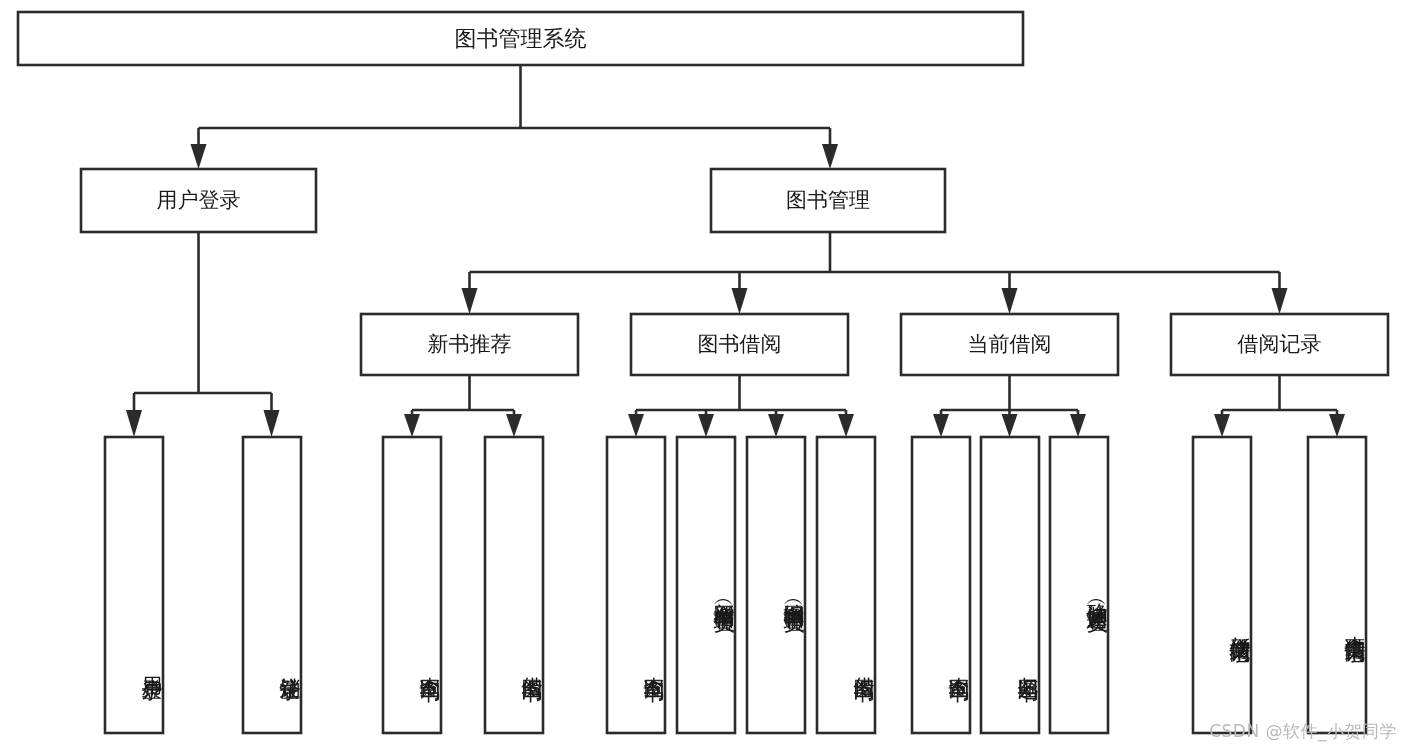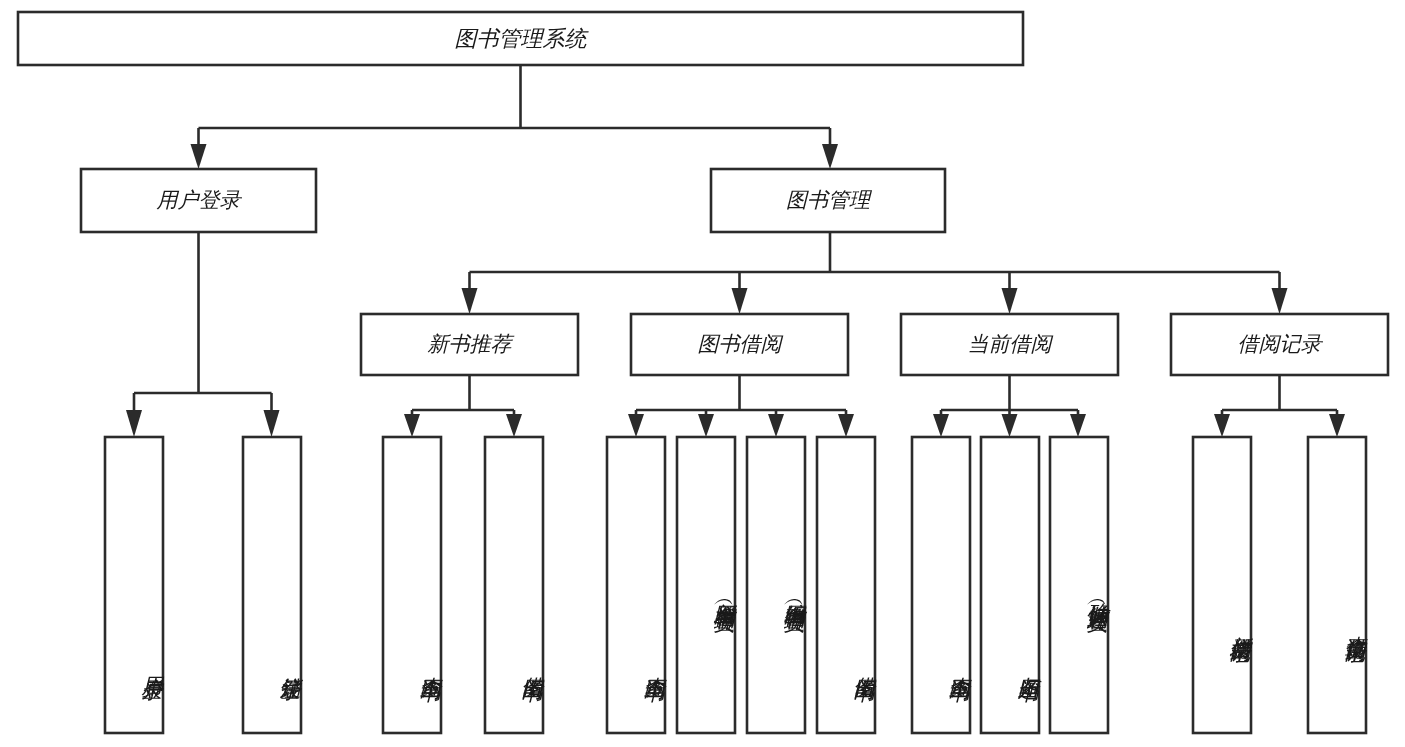--- a/index.html
+++ b/index.html
@@ -11,21 +11,20 @@
     width: 1405px;
     height: 747px;
     font-family: "DejaVu Sans", "Liberation Sans", sans-serif;
     overflow: hidden;
   }
   #diagram-root {
     position: relative;
     width: 1405px;
     height: 747px;
     background: #ffffff;
-    font-style: italic;
   }
   svg.diagram-canvas {
     position: absolute;
     left: 0;
     top: 0;
     width: 1405px;
     height: 747px;
     display: block;
   }
   .node-box {
@@ -202,13 +201,14 @@
   <div class="vlabel" style="left:747px; top:437px; width:58px; height:296px; padding-top:8px;">编辑图书（管理员）</div>
   <div class="vlabel" style="left:817px; top:437px; width:58px; height:296px; padding-top:78px;">借阅图书</div>
 
   <div class="vlabel" style="left:912px; top:437px; width:58px; height:296px; padding-top:78px;">查询图书</div>
   <div class="vlabel" style="left:981px; top:437px; width:58px; height:296px; padding-top:78px;">归还图书</div>
   <div class="vlabel" style="left:1050px; top:437px; width:58px; height:296px; padding-top:8px;">确认归还（管理员）</div>
 
   <div class="vlabel" style="left:1193px; top:437px; width:58px; height:296px; padding-top:38px;">新增借阅记录</div>
   <div class="vlabel" style="left:1308px; top:437px; width:58px; height:296px; padding-top:38px;">查询借阅记录</div>
 
+  <div class="watermark">CSDN @软件_小贺同学</div>
 </div>
 
 </body></html>

